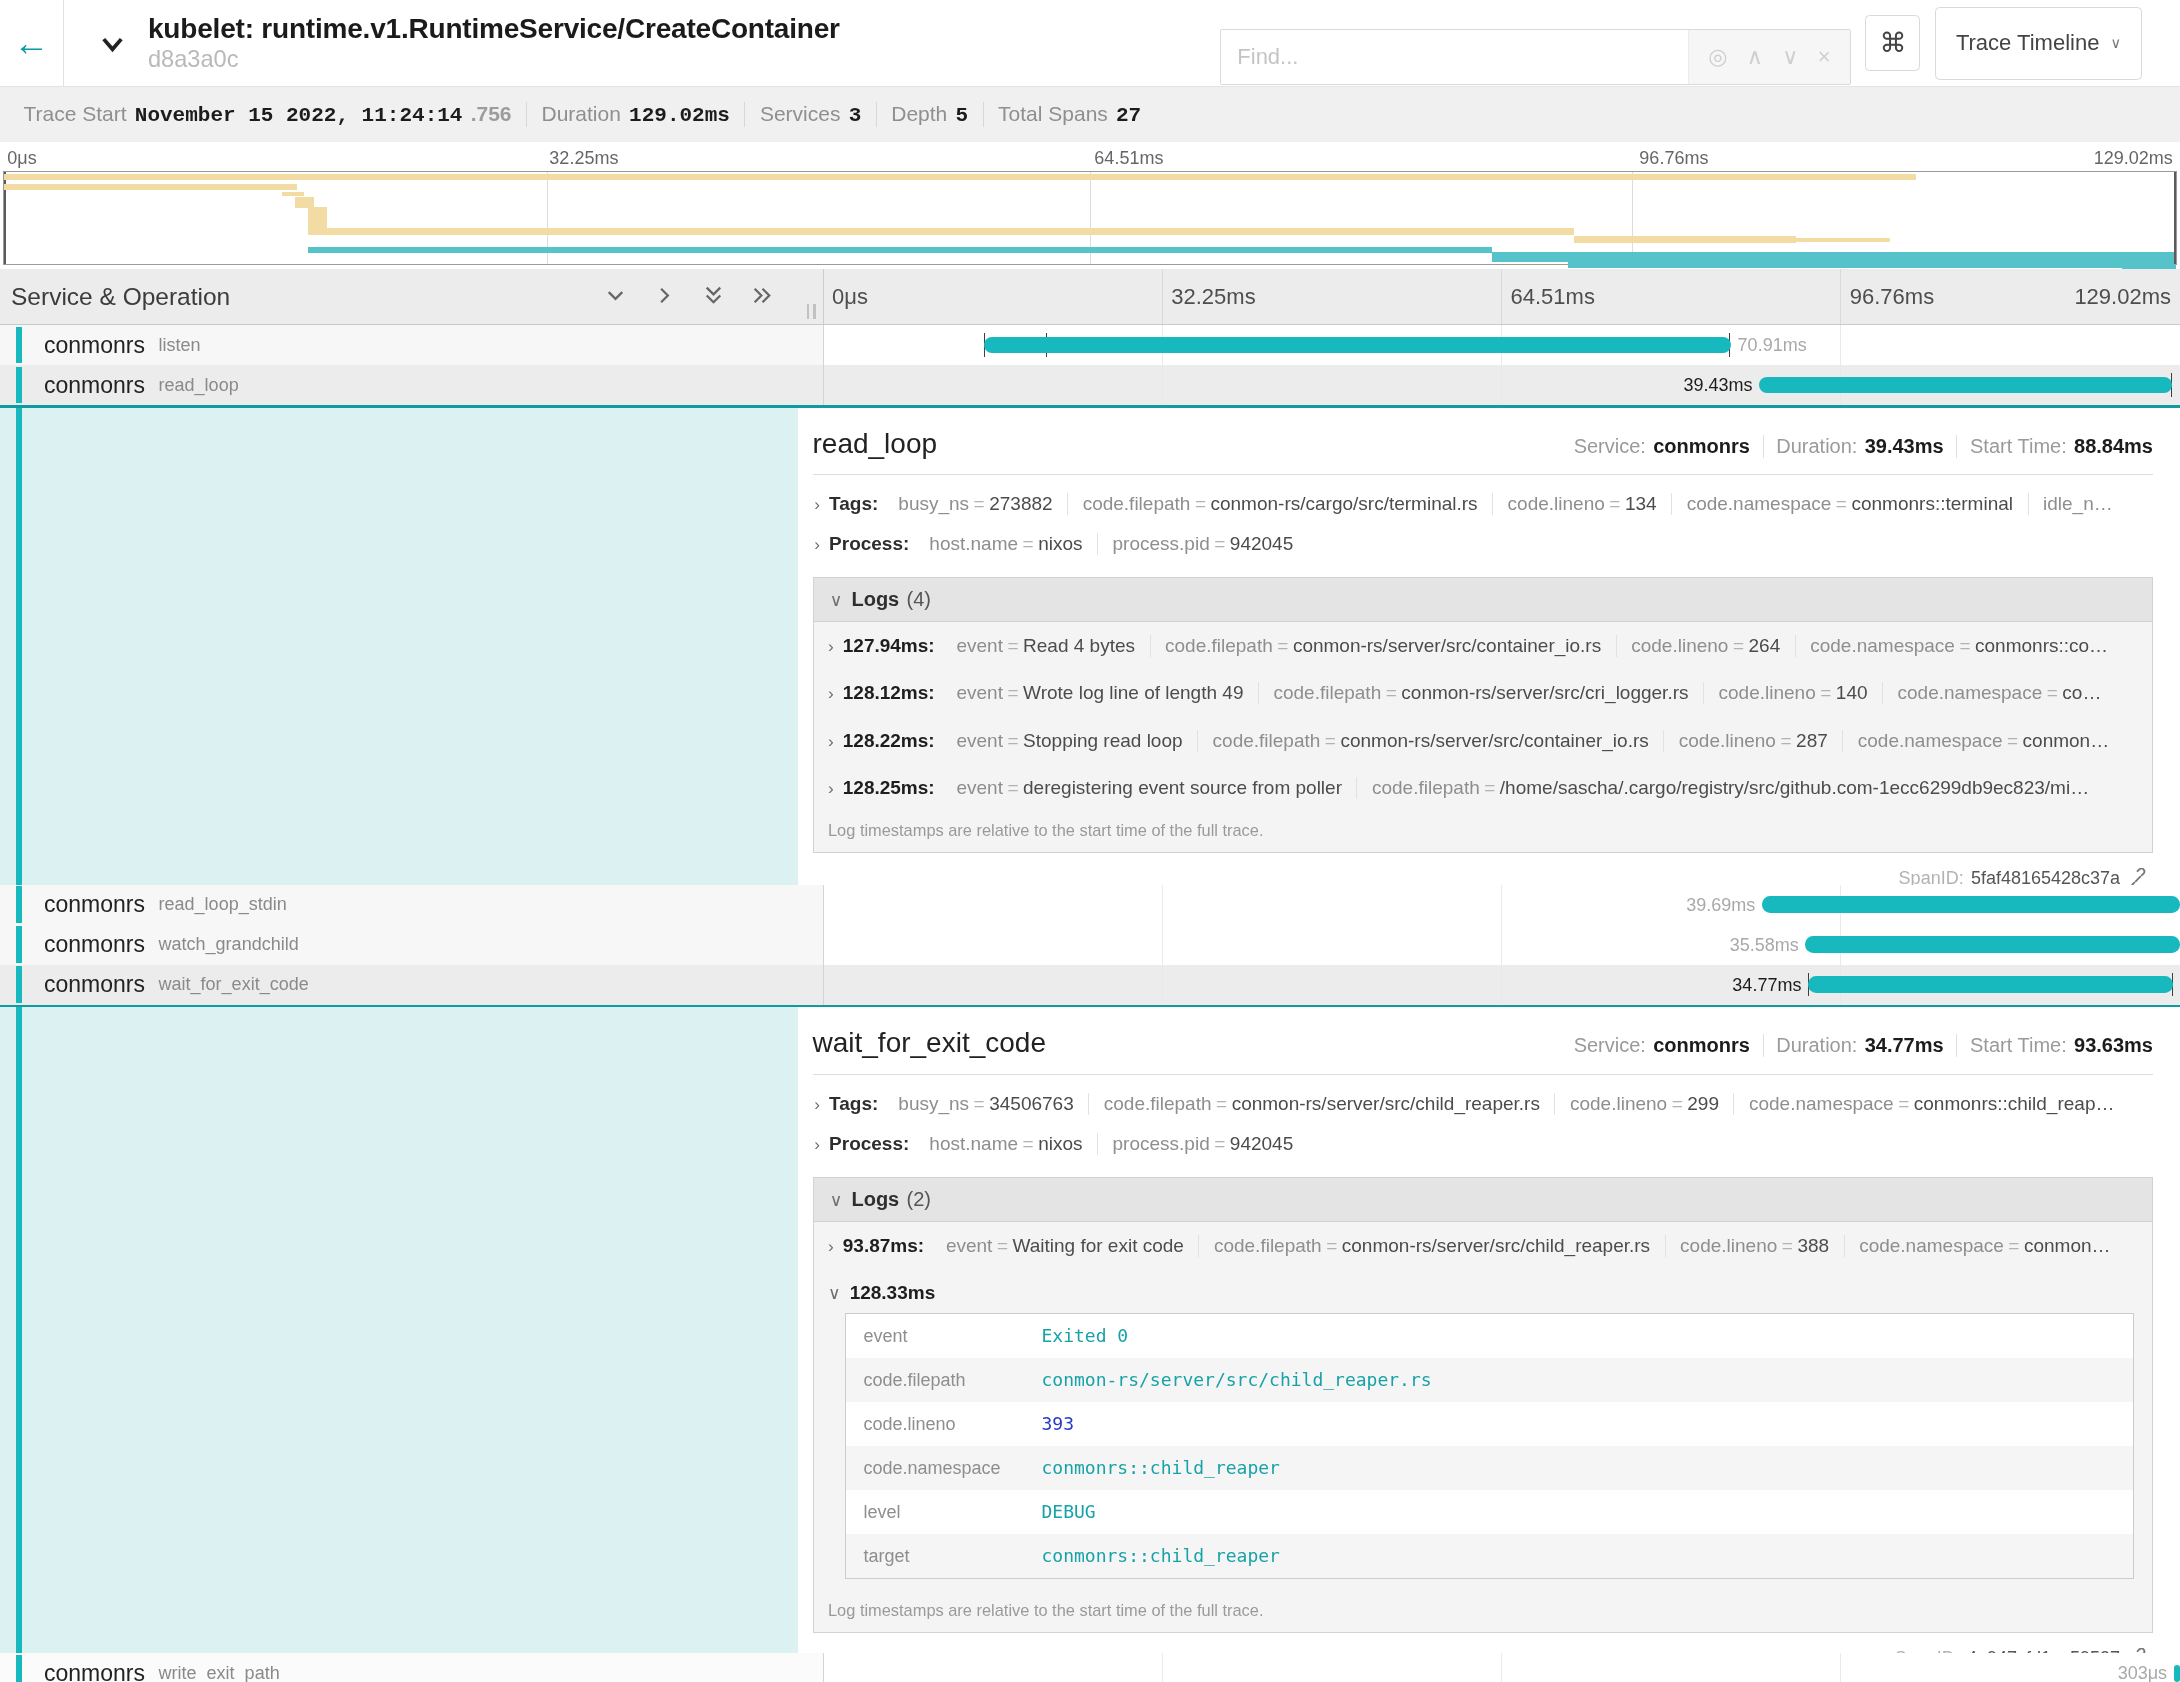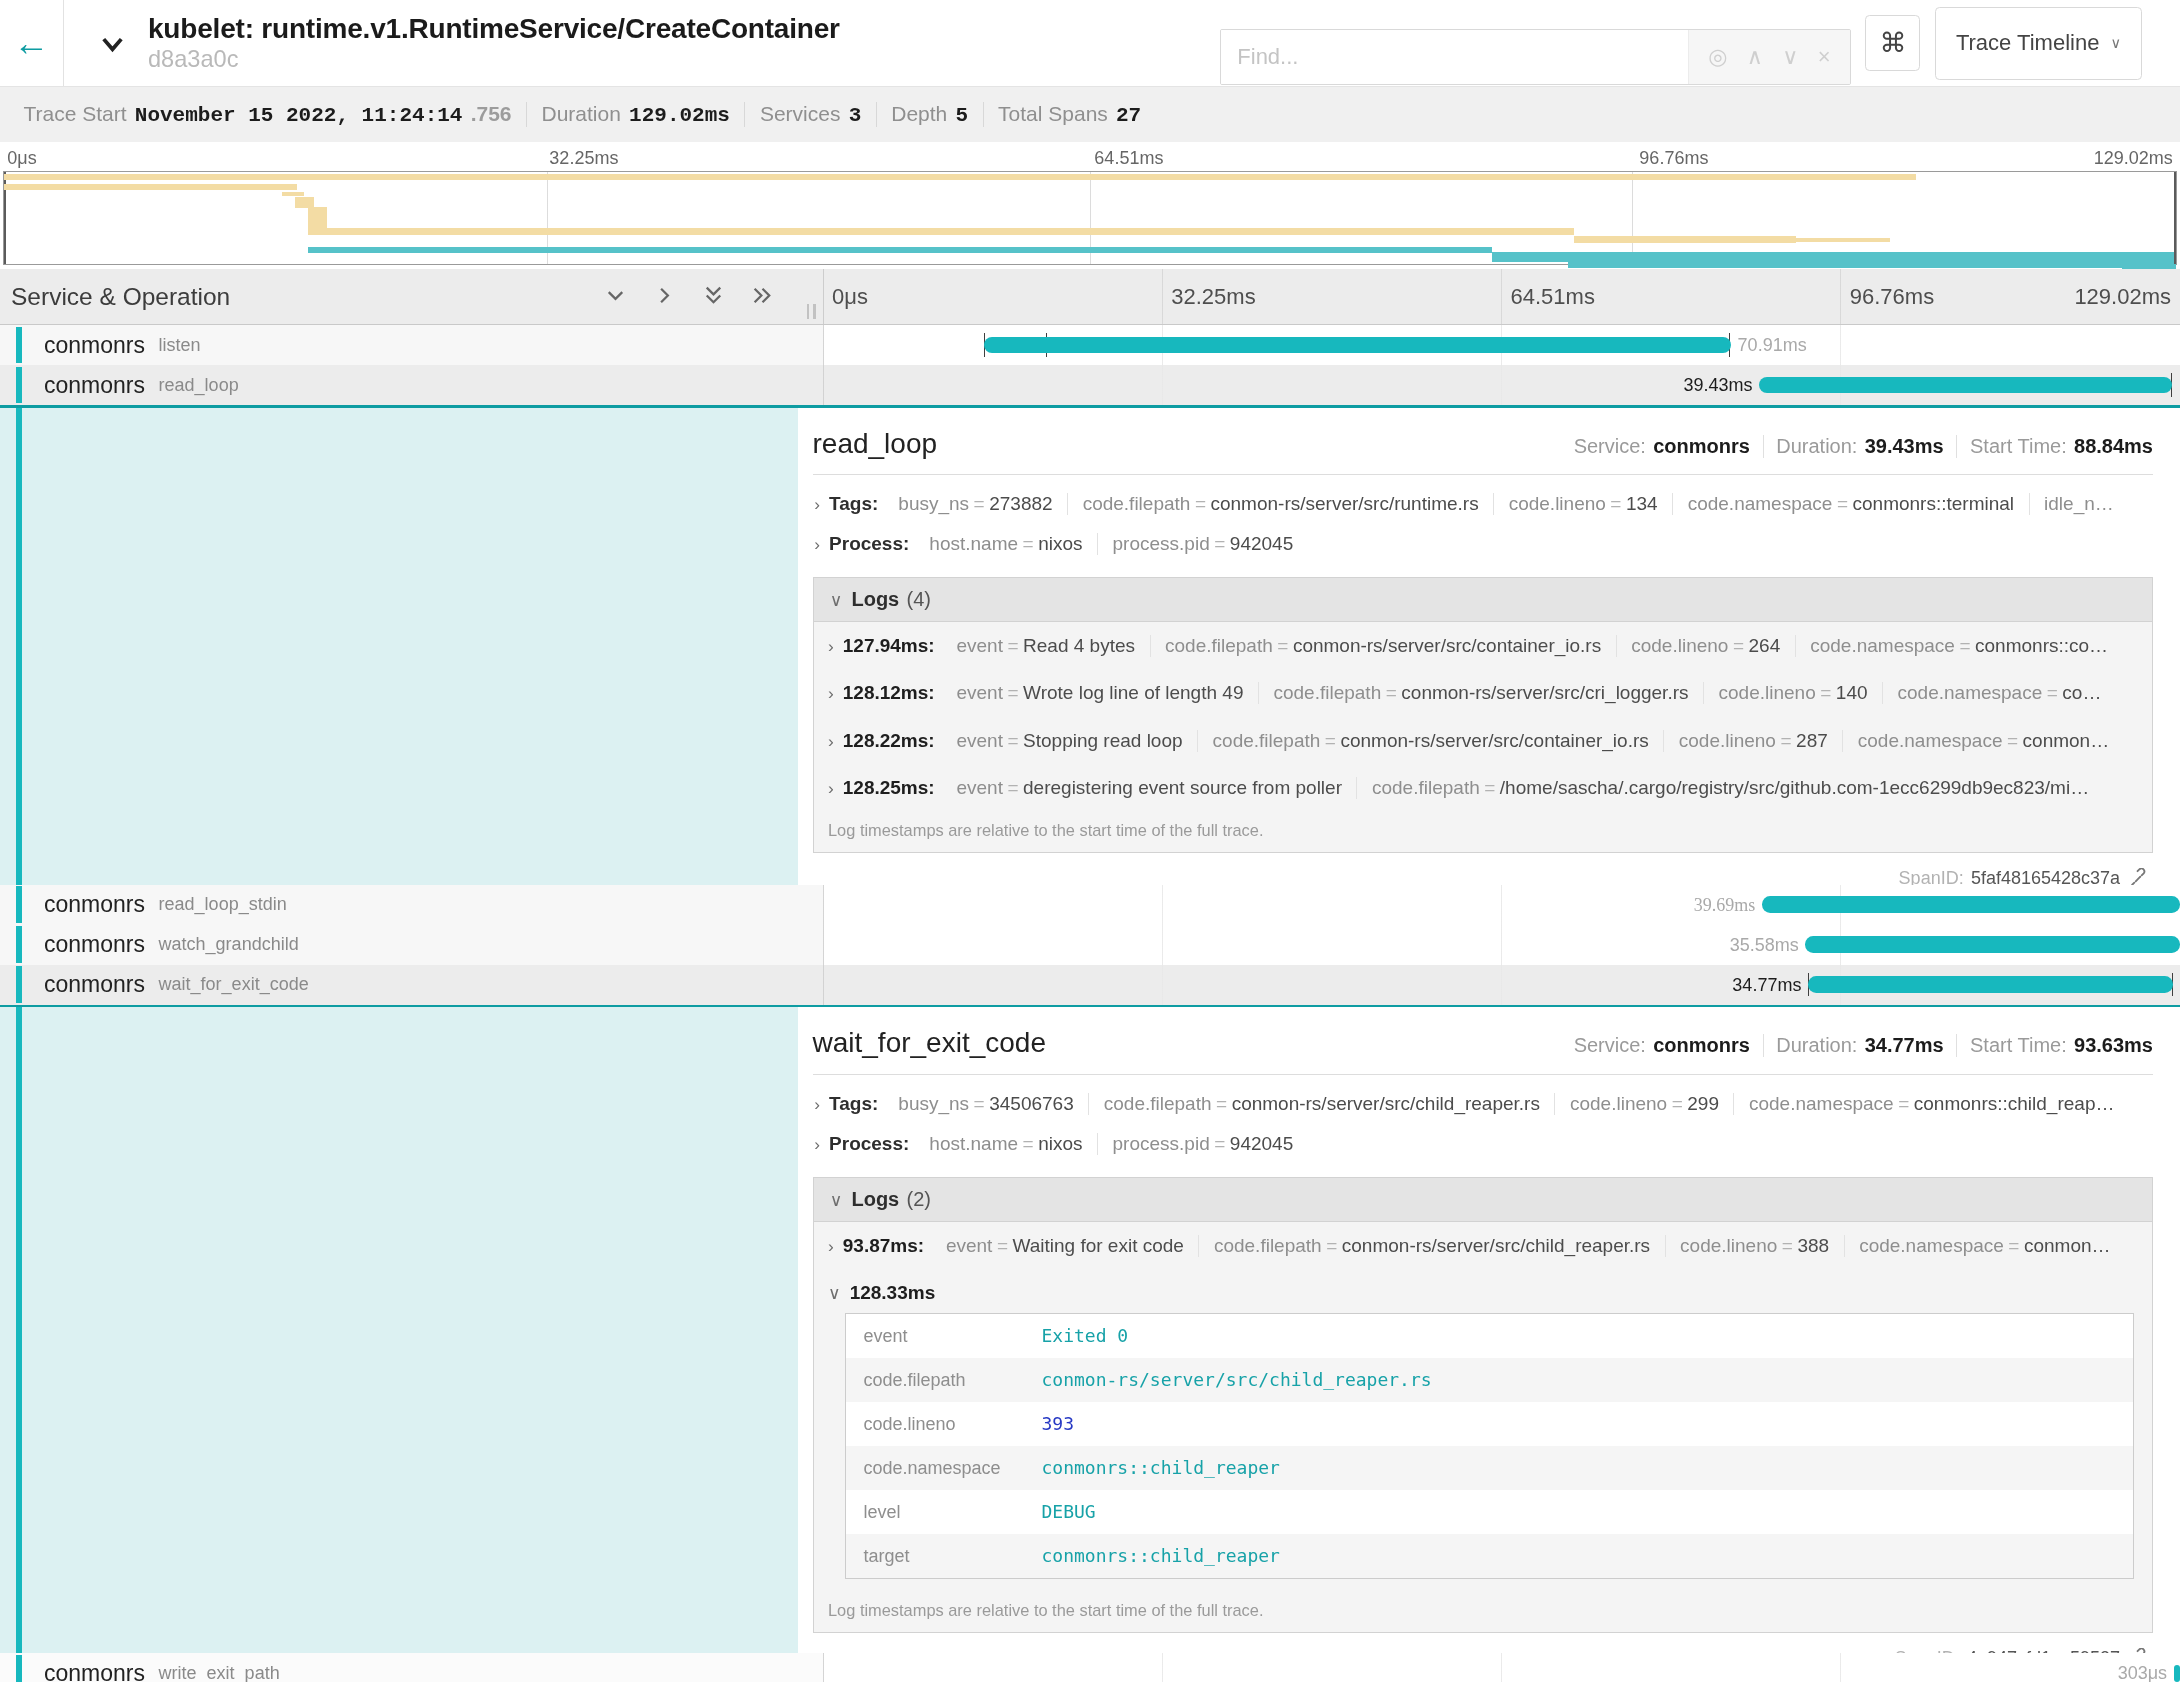--- a/index.html
+++ b/index.html
@@ -281,21 +281,21 @@
             <span class="dm-label">Start Time:</span>
             <span class="dm-value">88.84ms</span>
           </span>
       </div>
     </div>
     <hr class="detail-hr">
     <div class="kv-line">
       <span class="twisty">›</span>
       <span class="kv-title">Tags:</span>
       <span class="chip"><span class="k">busy_ns</span><span class="eq">=</span><span class="v">273882</span></span>
-      <span class="chip"><span class="k">code.filepath</span><span class="eq">=</span><span class="v">conmon-rs/server/src/runtime.rs</span></span>
+      <span class="chip"><span class="k">code.filepath</span><span class="eq">=</span><span class="v">conmon-rs/cargo/src/terminal.rs</span></span>
       <span class="chip"><span class="k">code.lineno</span><span class="eq">=</span><span class="v">134</span></span>
       <span class="chip"><span class="k">code.namespace</span><span class="eq">=</span><span class="v">conmonrs::terminal</span></span>
       <span class="chip"><span class="k">idle_n…</span></span>
     </div>
     <div class="kv-line">
       <span class="twisty">›</span>
       <span class="kv-title">Process:</span>
       <span class="chip"><span class="k">host.name</span><span class="eq">=</span><span class="v">nixos</span></span>
       <span class="chip"><span class="k">process.pid</span><span class="eq">=</span><span class="v">942045</span></span>
     </div>
@@ -350,21 +350,21 @@
 </div>
 
 <div class="span-row">
   <div class="row-name">
     <span class="accent"></span>
     <span class="svc">conmonrs</span>
     <span class="op">read_loop_stdin</span>
   </div>
   <div class="row-timeline" style="background-color:#fff">
     <span class="bar" style="left: 69.2%; width: 30.8%;"></span>
-    <span class="dur-label" style="right: 31.3%; font-family: Liberation Serif, serif;">39.69ms</span>
+    <span class="dur-label" style="right: 31.3%;">39.69ms</span>
   </div>
 </div>
 
 <div class="span-row">
   <div class="row-name">
     <span class="accent"></span>
     <span class="svc">conmonrs</span>
     <span class="op">watch_grandchild</span>
   </div>
   <div class="row-timeline" style="background-color:#fff">

